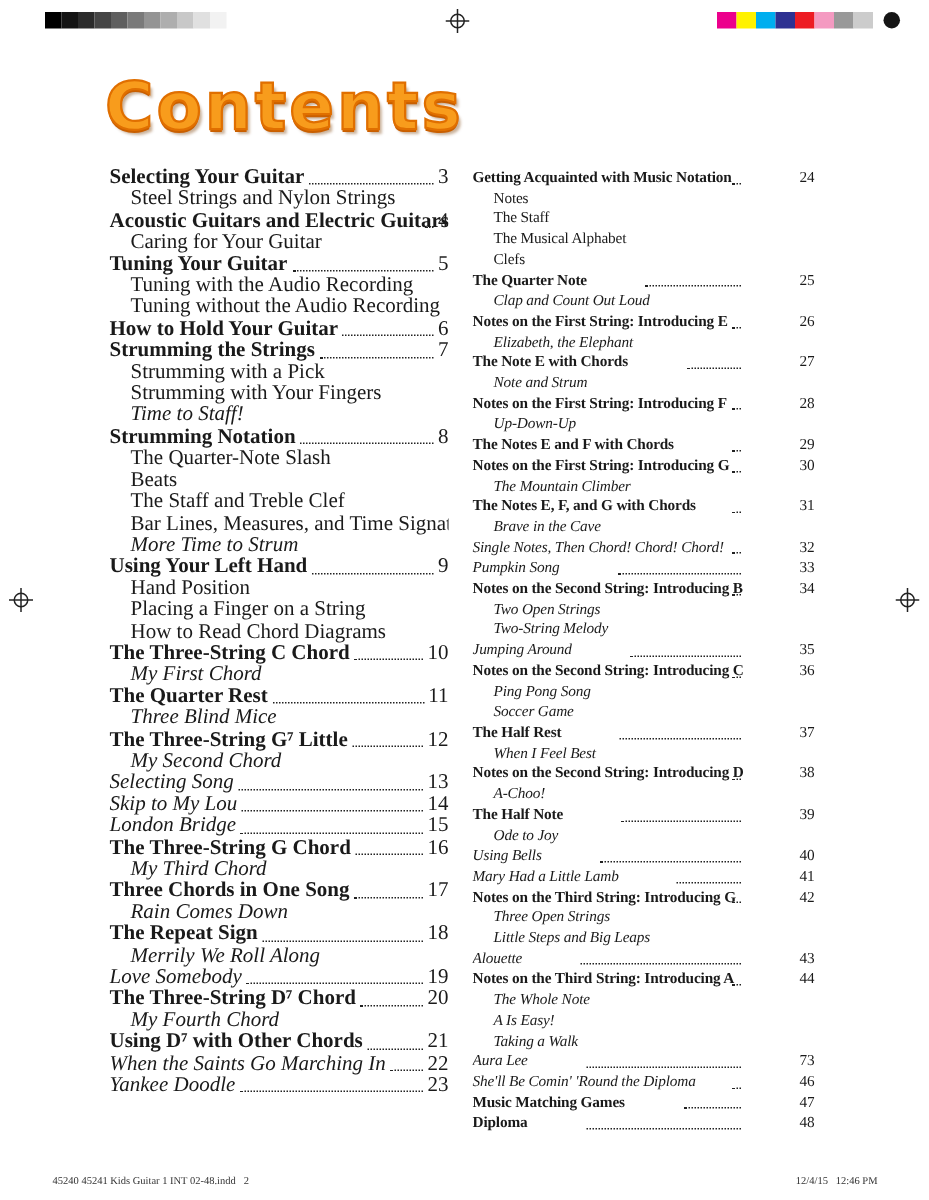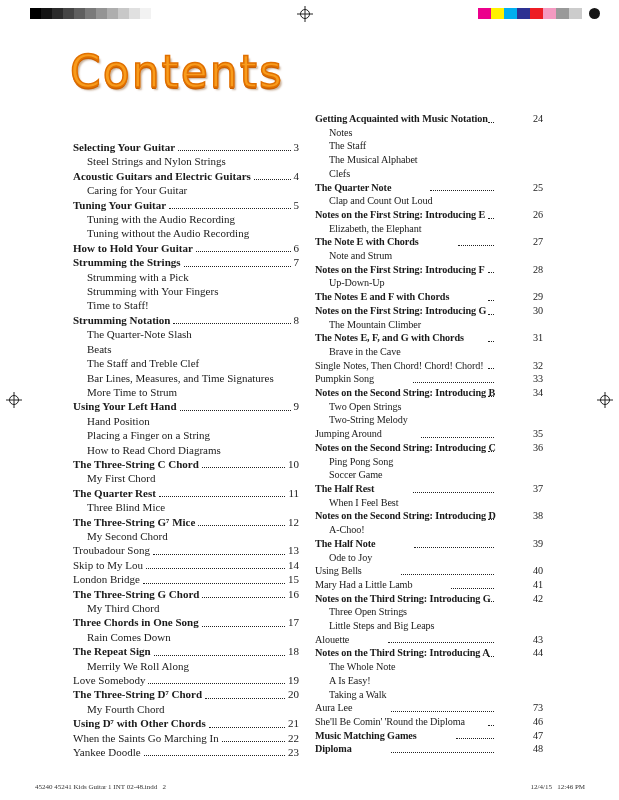--- a/index.html
+++ b/index.html
@@ -12,36 +12,36 @@
   .grayscale-bar .swatch{width:11px;height:11px;}
   .color-bar .swatch{width:13px;height:11px;}
   .reg{position:absolute;}
   .reg-top{left:297px;top:6px;}
   .reg-left{left:6px;top:392px;}
   .reg-right{left:597px;top:392px;}
   .reg-dot{position:absolute;left:589px;top:8px;width:11px;height:11px;border-radius:50%;background:#151515;}
 
   
   .title{position:absolute;left:70px;top:46px;margin:0;
-         font-family:"DejaVu Sans",sans-serif;font-weight:normal;font-size:44px;letter-spacing:2px;
+         font-family:"DejaVu Sans",sans-serif;font-weight:bold;font-size:44px;letter-spacing:2px;
          color:#f89c1c;-webkit-text-stroke:1.5px #e06f00;
          text-shadow:0 2px 0 #c95f00, 2px 3px 2px rgba(120,60,0,0.4);}
 
   
   .toc{position:absolute;left:73px;top:112px;width:470px;display:flex;gap:16px;}
   .col{display:block;}
-  .col-left{width:226px;font-size:11px;margin-top:28px;}
+  .col-left{width:226px;font-size:14px;}
   .col-right{width:228px;font-size:10.2px;letter-spacing:-0.1px;}
   .col-left .toc-row{line-height:14.4px;min-height:14.4px;}
   .col-right .toc-row{line-height:13.7px;min-height:13.7px;gap:36px;}
   .toc-row{display:flex;align-items:baseline;overflow:hidden;}
   .toc-label{white-space:nowrap;min-width:0;}
   .indent-1{padding-left:14px;}
   .style-bold .toc-label{font-weight:bold;}
-  .style-italic .toc-label{text-align:center;}
+  .style-italic .toc-label{font-style:italic;text-align:center;}
   .dots{flex:1 1 auto;min-width:6px;border-bottom:1.5px dotted #222;
         margin:0 3px 3px 3px;align-self:flex-end;}
   .pg{white-space:nowrap;flex-shrink:0;}
 
   
   .footer{position:absolute;left:35px;right:34px;bottom:9px;display:flex;justify-content:space-between;
           font-family:Liberation Serif, serif;font-size:7px;color:#333;white-space:pre;}
 </style>
 </head>
 <body>
@@ -183,29 +183,29 @@
         </div>
         <div class="toc-row style-bold">
           <span class="toc-label">The Quarter Rest</span>
           <span class="dots"></span>
           <span class="pg">11</span>
         </div>
         <div class="toc-row indent-1 style-italic">
           <span class="toc-label">Three Blind Mice</span>
         </div>
         <div class="toc-row style-bold">
-          <span class="toc-label">The Three-String G⁷ Mice</span>
+          <span class="toc-label">The Three-String G⁷ Little</span>
           <span class="dots"></span>
           <span class="pg">12</span>
         </div>
         <div class="toc-row indent-1 style-italic">
           <span class="toc-label">My Second Chord</span>
         </div>
         <div class="toc-row style-italic">
-          <span class="toc-label">Troubadour Song</span>
+          <span class="toc-label">Selecting Song</span>
           <span class="dots"></span>
           <span class="pg">13</span>
         </div>
         <div class="toc-row style-italic">
           <span class="toc-label">Skip to My Lou</span>
           <span class="dots"></span>
           <span class="pg">14</span>
         </div>
         <div class="toc-row style-italic">
           <span class="toc-label">London Bridge</span>

